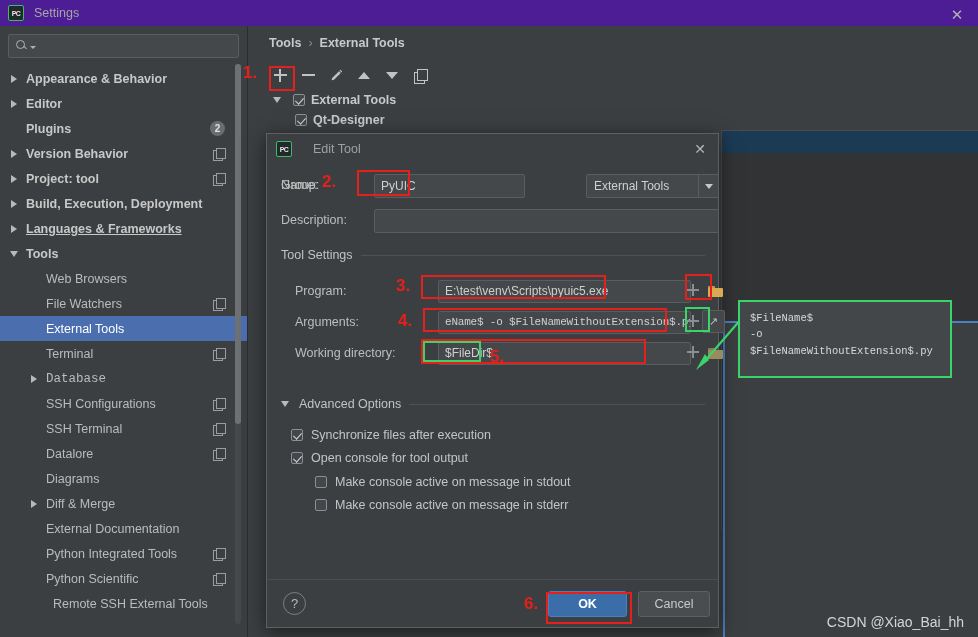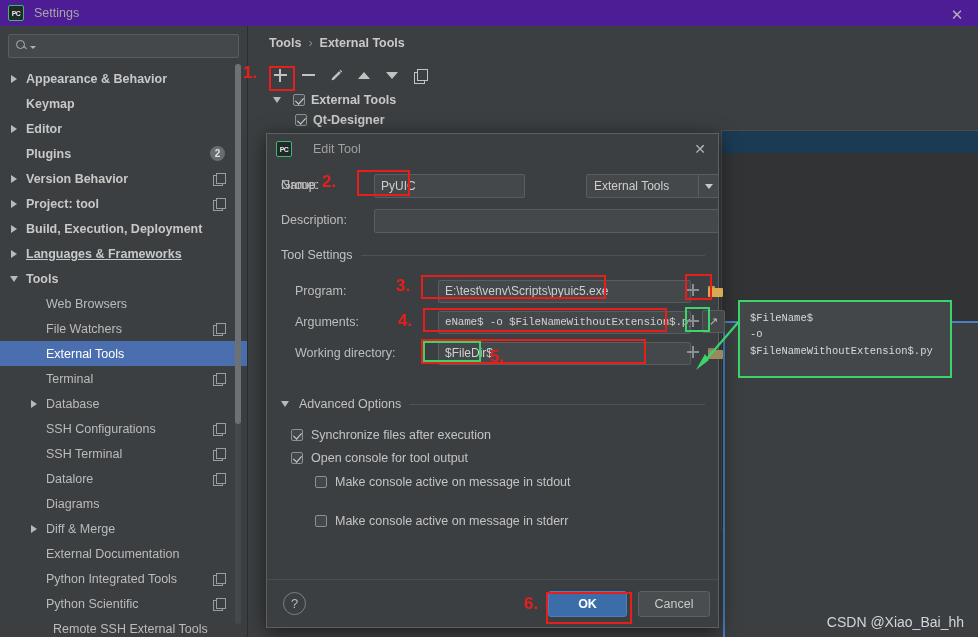--- a/index.html
+++ b/index.html
@@ -322,25 +322,20 @@
     <div class="tree" id="sidebar-tree">
         <div class="tree-row bold">
           <div style="width: 6px; flex: 0 0 auto;"></div>
           <div class="tw">
             <div class="tri-right"></div>
           </div>
           <span style="margin-left: 4px;">Appearance &amp; Behavior</span>
         </div>
         <div class="tree-row bold">
           <div style="width: 6px; flex: 0 0 auto;"></div>
-          <div class="tw"></div>
-          <span style="margin-left: 4px;">Keymap</span>
-        </div>
-        <div class="tree-row bold">
-          <div style="width: 6px; flex: 0 0 auto;"></div>
           <div class="tw">
             <div class="tri-right"></div>
           </div>
           <span style="margin-left: 4px;">Editor</span>
         </div>
         <div class="tree-row bold">
           <div style="width: 6px; flex: 0 0 auto;"></div>
           <div class="tw"></div>
           <span style="margin-left: 4px;">Plugins</span>
           <div class="badge">2</div>
@@ -402,21 +397,21 @@
           <div style="width: 26px; flex: 0 0 auto;"></div>
           <div class="tw"></div>
           <span style="margin-left: 4px;">Terminal</span>
           <div class="copy-ico"></div>
         </div>
         <div class="tree-row">
           <div style="width: 26px; flex: 0 0 auto;"></div>
           <div class="tw">
             <div class="tri-right"></div>
           </div>
-          <span style="margin-left: 4px;">Database</span>
+          <span style="margin-left: 4px; font-family: Liberation Mono, monospace;">Database</span>
         </div>
         <div class="tree-row">
           <div style="width: 26px; flex: 0 0 auto;"></div>
           <div class="tw"></div>
           <span style="margin-left: 4px;">SSH Configurations</span>
           <div class="copy-ico"></div>
         </div>
         <div class="tree-row">
           <div style="width: 26px; flex: 0 0 auto;"></div>
           <div class="tw"></div>
@@ -598,21 +593,21 @@
           <span>Synchronize files after execution</span>
         </div>
         <div class="chkrow" style="left: 24px; top: 317px;">
           <div class="chk on"></div>
           <span>Open console for tool output</span>
         </div>
         <div class="chkrow" style="left: 48px; top: 341px;">
           <div class="chk"></div>
           <span>Make console active on message in stdout</span>
         </div>
-        <div class="chkrow" style="left: 48px; top: 380px; justify-content: flex-end;">
+        <div class="chkrow" style="left: 48px; top: 364px; justify-content: flex-end;">
           <div class="chk"></div>
           <span>Make console active on message in stderr</span>
         </div>
       </div>
 
     <div class="dlg-footer">
       <div class="help-btn">?</div>
       <div class="ok-btn">OK</div>
       <div class="cancel-btn">Cancel</div>
     </div>

